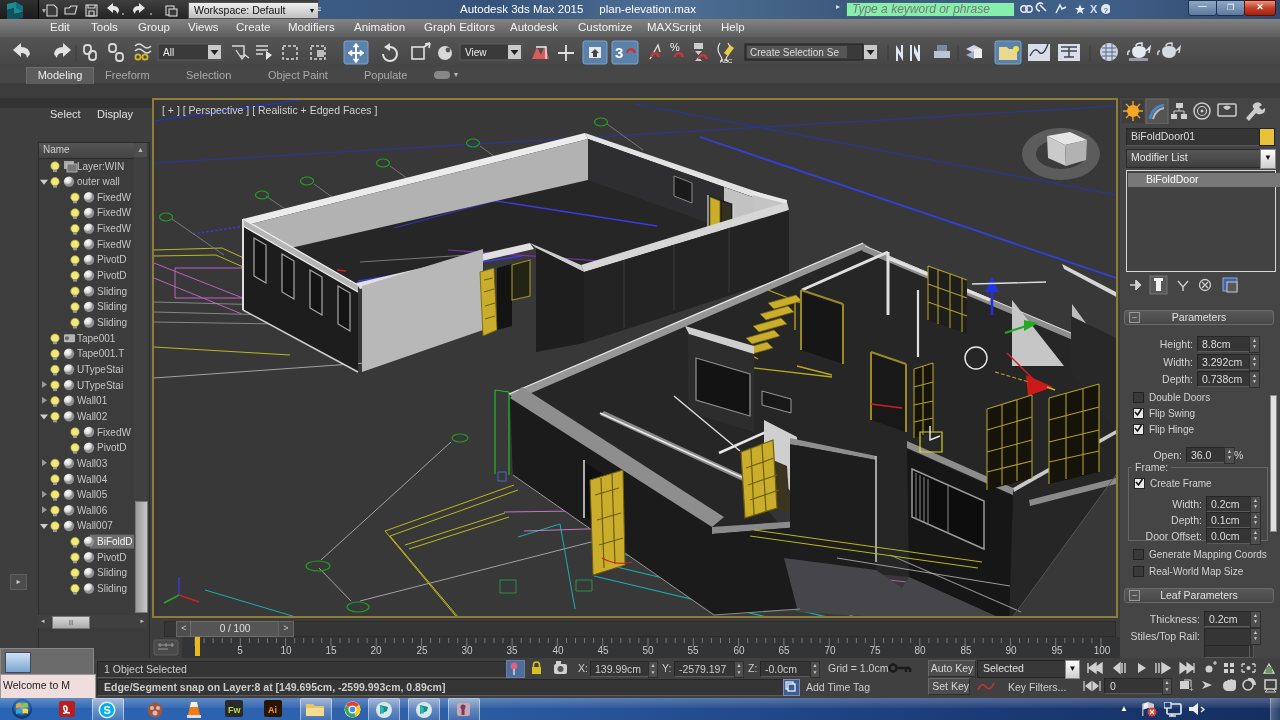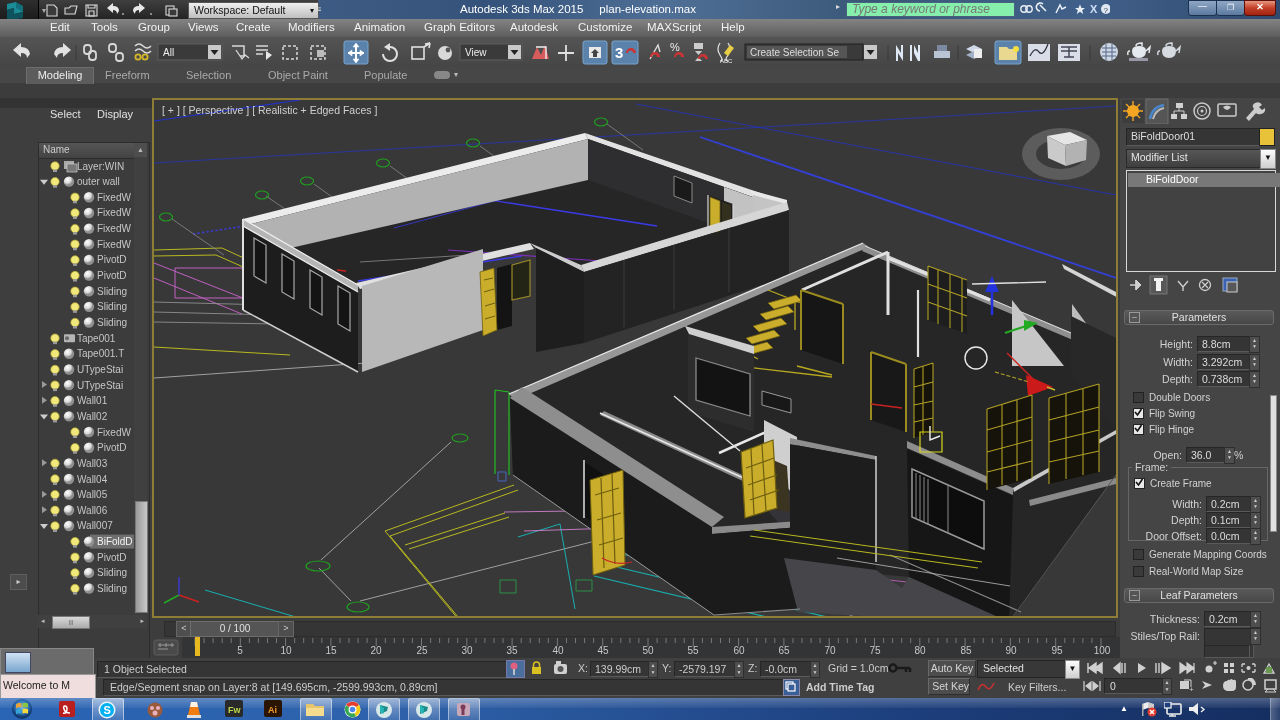--- a/index.html
+++ b/index.html
@@ -945,26 +945,26 @@
             <path d="M0 3 h3 M0 3 v3 M10 3 h3 M13 3 v3 M0 11 v-3 M0 11 h3 M13 11 h-3 M13 11 v-3" stroke="#d0d0d0" stroke-width="1.3"></path>
             <circle cx="6.5" cy="7" r="2"></circle>
           </g>
         <g transform="translate(176 0)">
             <path d="M2 12 l5 -9 5 9z" fill="none" stroke="#d0d0d0" stroke-width="1.3"></path>
             <rect x="4" y="6" width="6" height="6" fill="#6a9a50"></rect>
           </g>
       </g>
     </svg>
 
-    <div class="abs sunken" style="left:103px;top:21px;width:680px;height:14px;padding:1px 0 0 6px;">Edge/Segment snap on Layer:8 at [149.695cm, -2599.993cm, 0.89cm]</div>
+    <div class="abs sunken" style="left:97px;top:21px;width:680px;height:14px;padding:1px 0 0 6px;font-weight:bold;">Edge/Segment snap on Layer:8 at [149.695cm, -2599.993cm, 0.89cm]</div>
     <div class="abs" style="left:783px;top:21px;width:15px;height:15px;background:#3a5f96;border:1px solid #88a;"><svg width="13" height="13">
           <rect x="2" y="2" width="7" height="7" fill="none" stroke="#fff" stroke-width="1.2"></rect>
           <rect x="4" y="4" width="7" height="7" fill="#3a5f96" stroke="#fff" stroke-width="1.2"></rect>
         </svg></div>
-    <div class="abs" style="left:806px;top:23px;font-weight:bold;">Add Time Tag</div>
+    <div class="abs" style="left:806px;top:23px;">Add Time Tag</div>
     <div class="abs btn" style="left:928px;top:20px;width:40px;height:15px;text-align:right;line-height:15px;">Set Key</div>
     <svg class="abs" style="left:976px;top:21px;" width="24" height="14">
         <path d="M2 11 q4 -9 8 -3 q4 5 8 -4" stroke="#c03333" fill="none" stroke-width="1.6"></path>
       </svg>
     <div class="abs" style="left:1008px;top:23px;">Key Filters...</div>
     <svg class="abs" style="left:1082px;top:22px;" width="20" height="12">
         <path d="M2 1 v10 M18 1 v10 M4 6 l5 -4 0 8z M16 6 l-5 -4 0 8z" stroke="#d0d0d0" fill="#d0d0d0" stroke-width="1.2"></path>
       </svg>
     <div class="abs sunken" style="left:1104px;top:20px;width:56px;height:13px;padding:1px 0 0 5px;color:#ddd;">0</div>
     <div class="abs" style="left:1162px;top:20px;width:8px;height:15px;background:#4e4e4e;border:1px solid #2e2e2e;color:#ccc;font-size:5px;text-align:center;line-height:7px;">▲<br>▼</div>

